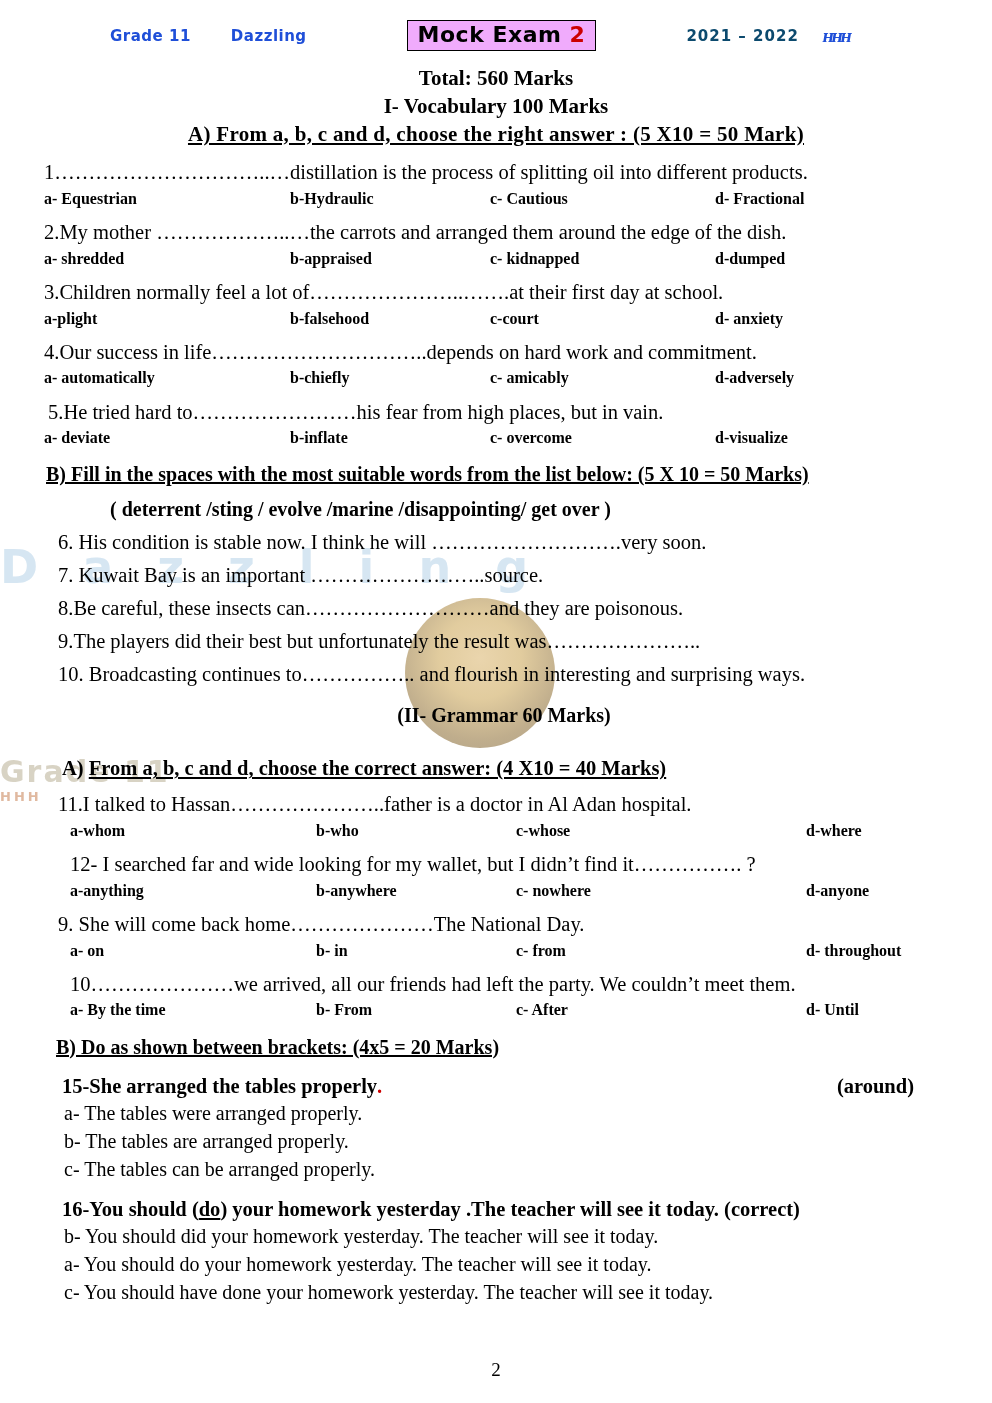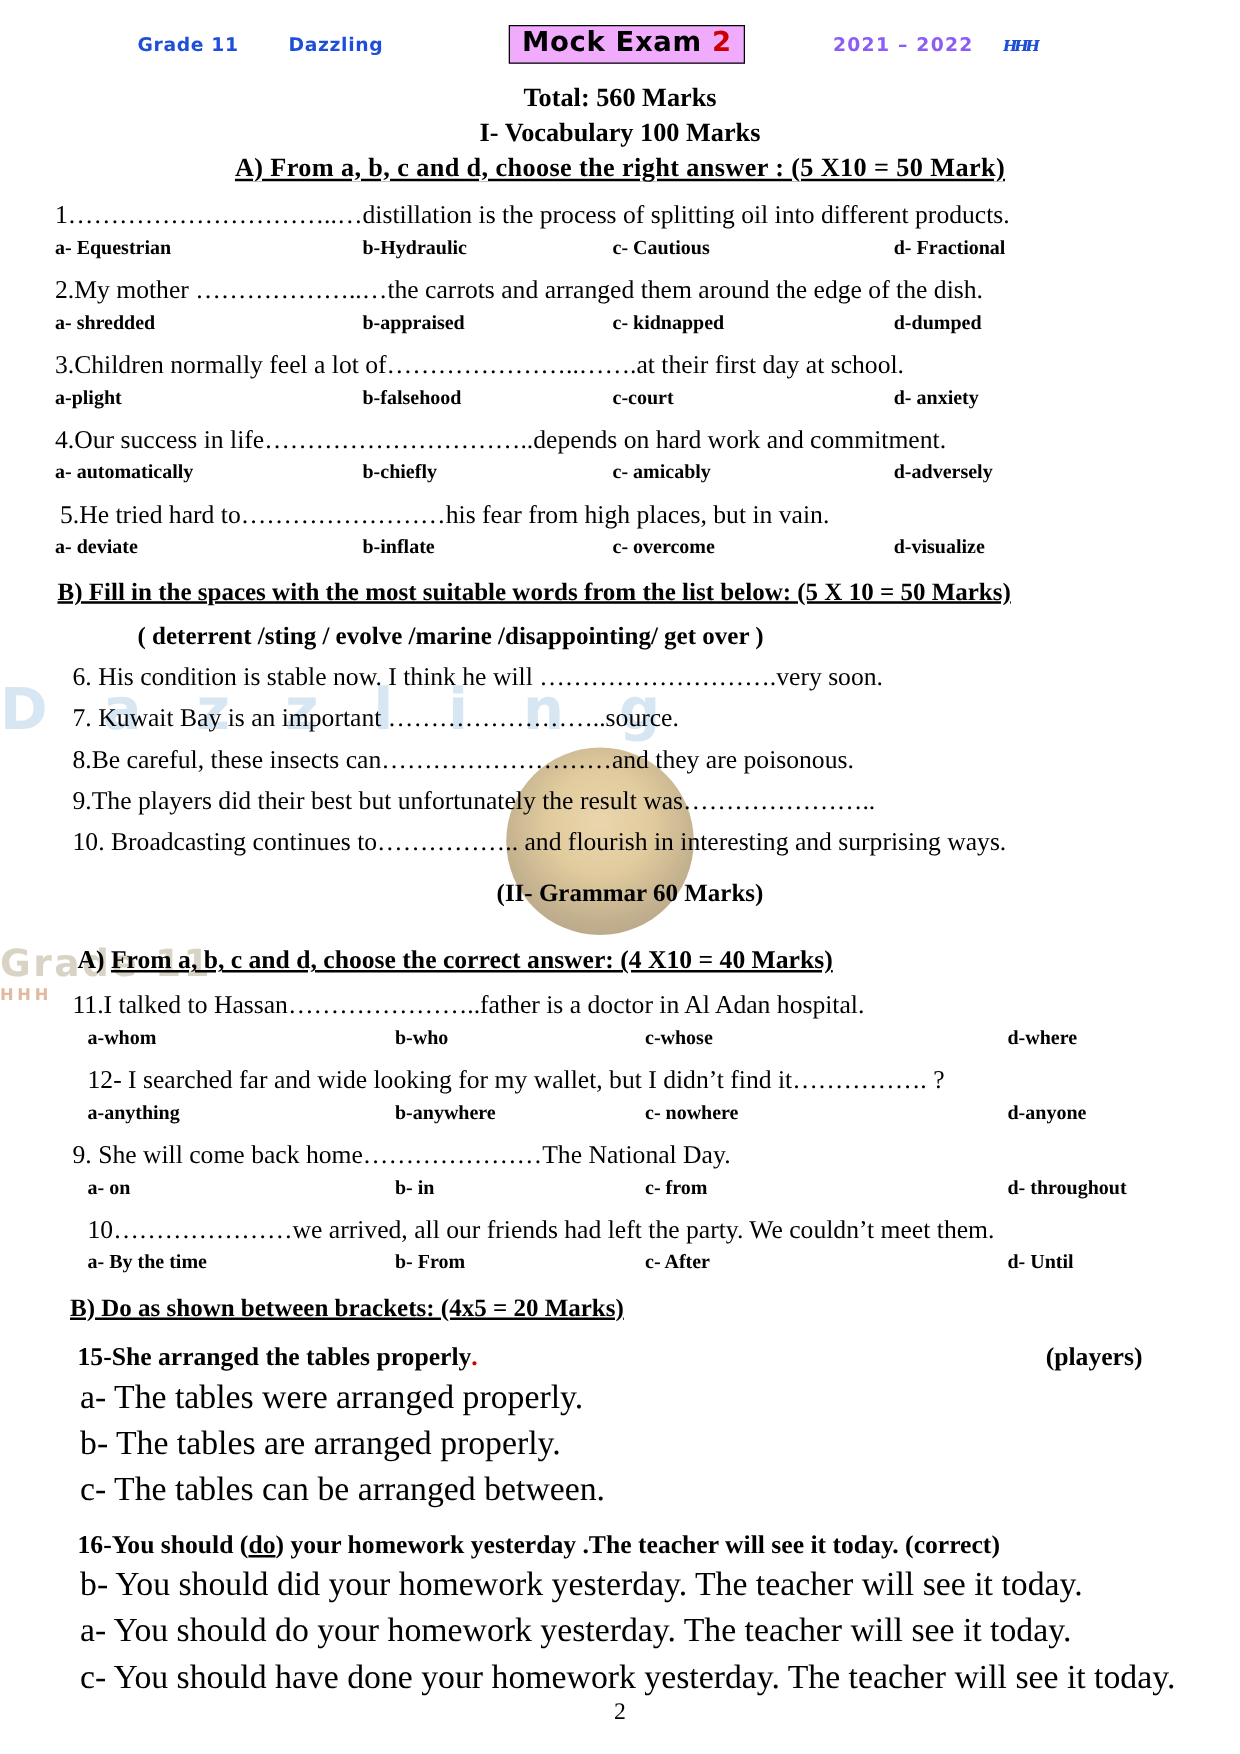--- a/index.html
+++ b/index.html
@@ -103,25 +103,25 @@
     font-weight: bold;
     color: #000;
     line-height: 1.05;
     letter-spacing: .5px;
     position: relative;
   }
   .hdr-title .num {
     color: #cc0000;
   }
   .hdr-year {
-    margin-left: 70px;
+    margin-left: 90px;
     font-family: "DejaVu Sans", sans-serif;
     font-size: 15px;
     font-weight: bold;
-    color: #8b5cf6;
+    color: #0c4a6e;
     letter-spacing: 1px;
   }
   .hdr-sign {
     margin-left: 24px;
     font-family: "Liberation Serif", serif;
     font-style: italic;
     font-size: 19px;
     font-weight: bold;
     color: #1f4fd8;
     letter-spacing: -2px;
@@ -212,21 +212,21 @@
     font-size: 20.5px;
     margin-top: 16px;
     padding-left: 18px;
     display: flex;
   }
   .dob-q .txt { flex: 0 0 auto; }
   .dob-q .tag { margin-left: auto; padding-right: 50px; }
   .red { color: #cc0000; }
 
   .dob-a {
-    font-size: 27px;
+    font-size: 20px;
     padding-left: 20px;
     line-height: 1.3;
     margin-top: 2px;
   }
 
   .pagenum {
     position: absolute;
     bottom: 22px;
     left: 0;
     width: 992px;
@@ -354,25 +354,25 @@
         <span class="o4">d- Until</span>
       </div>
 
       <div class="sub-b">
         <span class="u2">B) Do as shown between brackets: (4x5 = 20 Marks)</span>
       </div>
 
       <div class="dob-q">
         <span class="txt">15-She arranged the tables properly</span>
           <span class="red">.</span>
-        <span class="tag">(players)</span>
+        <span class="tag">(around)</span>
       </div>
       <div class="dob-a">a-  The tables were arranged properly.</div>
       <div class="dob-a">b-  The tables are arranged properly.</div>
-      <div class="dob-a">c-  The tables can be arranged between.</div>
+      <div class="dob-a">c-  The tables can be arranged properly.</div>
 
       <div class="dob-q">
         <span class="txt">16-You should ( </span>
           <span class="txt u">do</span>
           <span class="txt"> ) your homework yesterday .The teacher will see it today. (correct)</span>
       </div>
       <div class="dob-a">b-  You should did your homework yesterday. The teacher will see it today.</div>
       <div class="dob-a">a-  You should do your homework yesterday. The teacher will see it today.</div>
       <div class="dob-a">c-  You should have done your homework yesterday. The teacher will see it today.</div>
 

